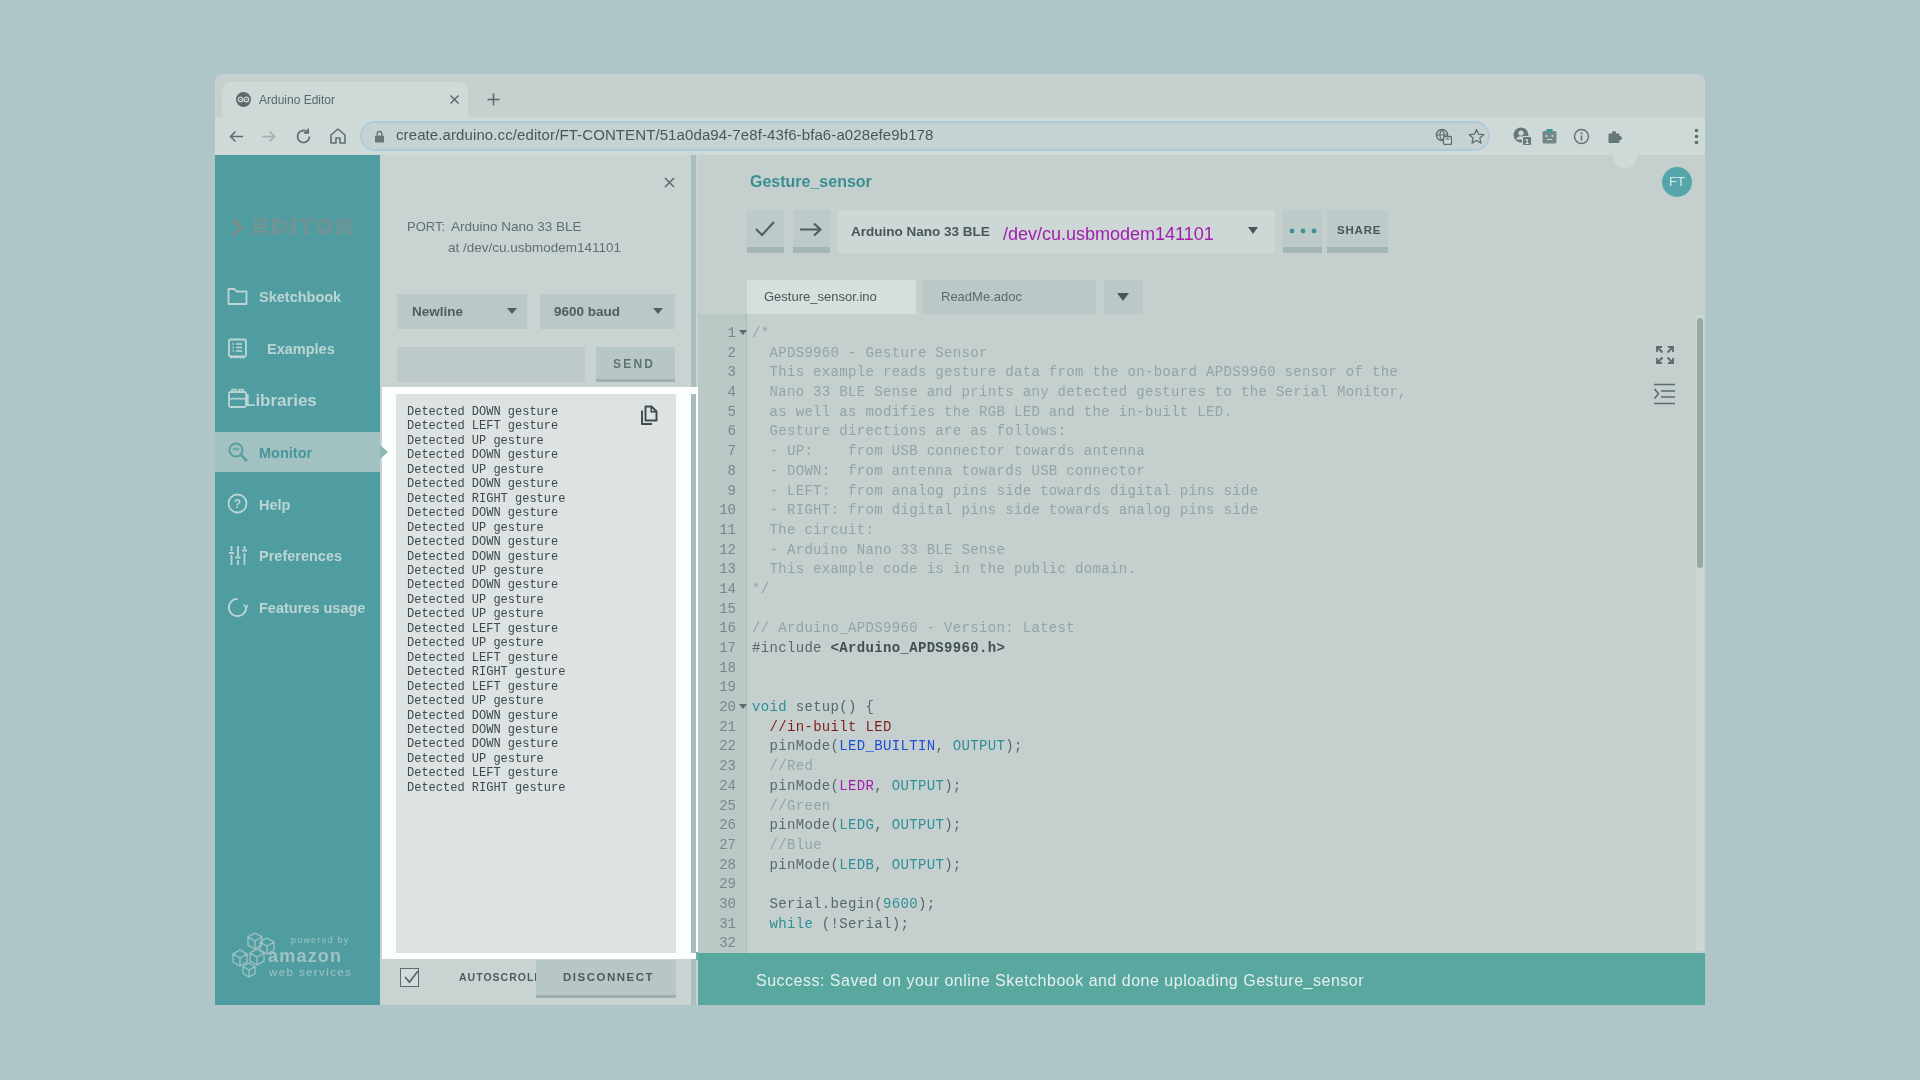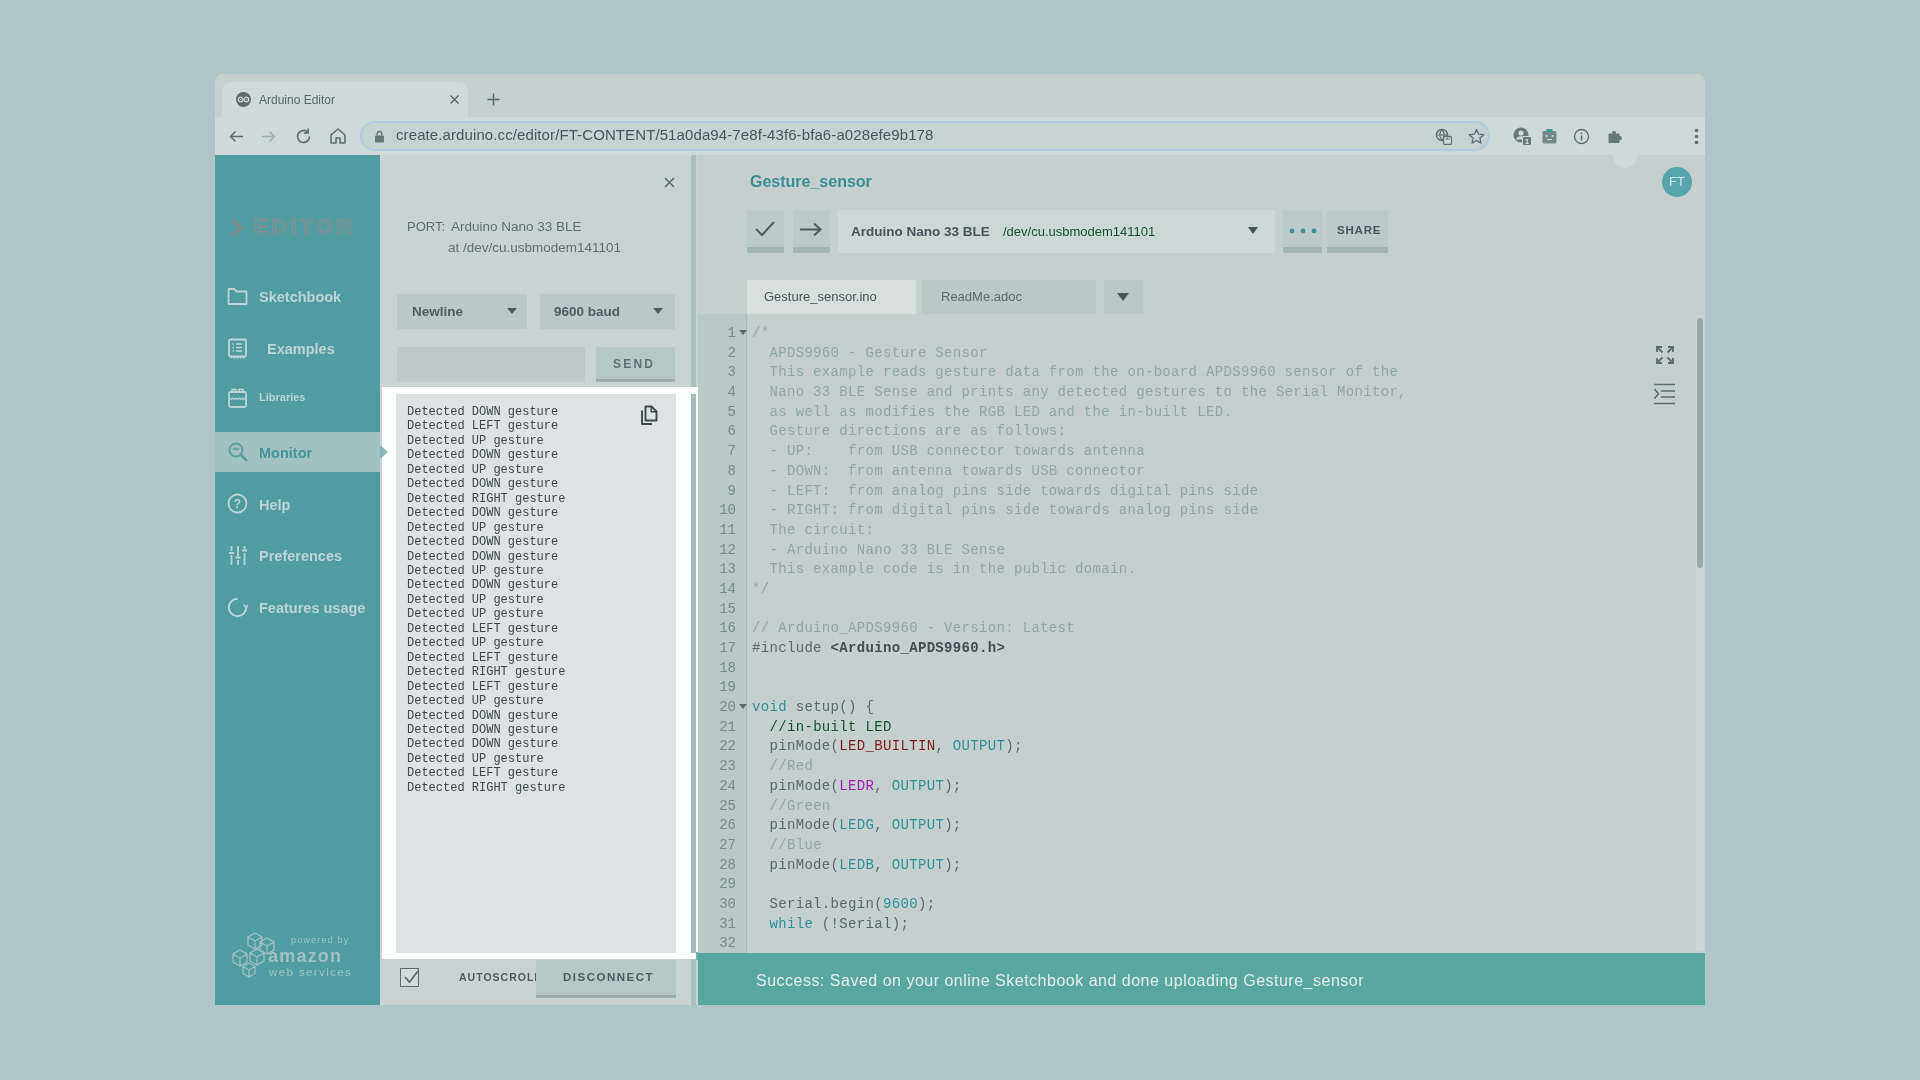--- a/index.html
+++ b/index.html
@@ -130,21 +130,21 @@
   </div>
   <div class="abs" style="left:267px; top:341px; font-size:14.5px; font-weight:bold; color:#bcd5d4;">Examples</div>
 
   <div class="abs" style="left:227px; top:388px;">
     <svg width="21" height="21" viewBox="0 0 21 21">
       <rect x="2" y="4" width="17" height="15" rx="1.5" stroke="#bcd5d4" stroke-width="1.8" fill="none"></rect>
       <path d="M5 4 V1.5 h4 V4 M12 4 V1.5 h4 V4" stroke="#bcd5d4" stroke-width="1.6" fill="none"></path>
       <path d="M3 10 l1.5 1.5 l1.5 -1.5 l1.5 1.5 l1.5 -1.5 l1.5 1.5 l1.5 -1.5 l1.5 1.5 l1.5 -1.5 l1.5 1.5 l1.5 -1.5" stroke="#bcd5d4" stroke-width="1.2" fill="none"></path>
     </svg>
   </div>
-  <div class="abs" style="left:259px; top:391px; font-size:11px; font-weight:bold; color:#bcd5d4;">Libraries</div>
+  <div class="abs" style="left:245px; top:391px; font-size:17px; font-weight:bold; color:#bcd5d4;">Libraries</div>
 
   <div class="abs" style="left:215px; top:432px; width:165px; height:40px; background:#a2c2c2;"></div>
   <div class="abs" style="left:380px; top:445px; width:0; height:0; border-top:7px solid transparent; border-bottom:7px solid transparent; border-left:8px solid #8bb6b7; z-index:6;"></div>
   <div class="abs" style="left:227px; top:441px;">
     <svg width="23" height="23" viewBox="0 0 23 23">
       <circle cx="9" cy="9" r="6.5" stroke="#5a9da1" stroke-width="2" fill="none"></circle>
       <path d="M14 14 L20 20" stroke="#5a9da1" stroke-width="2.5"></path>
       <path d="M6 9 l2 -2 l2 2 l2 -2" stroke="#5a9da1" stroke-width="1.4" fill="none"></path>
     </svg>
   </div>
@@ -277,21 +277,21 @@
   <svg class="abs" style="left:754px; top:220px;" width="22" height="18" viewBox="0 0 22 18">
     <path d="M2 9 L8 15 L20 2" stroke="#4d5d60" stroke-width="2" fill="none"></path>
   </svg>
   <div class="abs" style="left:793px; top:210px; width:37px; height:43px; background:#bccbc9; border-bottom:6px solid #a3b5b4;"></div>
   <svg class="abs" style="left:799px; top:222px;" width="24" height="15" viewBox="0 0 24 15">
     <path d="M1 7.5 H21 M15 1.5 L21.5 7.5 L15 13.5" stroke="#4d5d60" stroke-width="2" fill="none"></path>
   </svg>
 
   <div class="abs" style="left:838px; top:210px; width:437px; height:43px; background:#cdd8d6;"></div>
   <div class="abs" style="left:851px; top:224px; font-size:13.5px; font-weight:bold; color:#46565a;">Arduino Nano 33 BLE</div>
-  <div class="abs" style="left:1003px; top:224px; font-size:13px; color:#14532d;">/dev/cu.usbmodem141101</div>
+  <div class="abs" style="left:1003px; top:224px; font-size:18px; color:#a21caf;">/dev/cu.usbmodem141101</div>
   <div class="abs" style="left:1248px; top:227px; width:0; height:0; border-left:5.5px solid transparent; border-right:5.5px solid transparent; border-top:7px solid #46565a;"></div>
 
   <div class="abs" style="left:1283px; top:210px; width:39px; height:43px; background:#bccbc9; border-bottom:6px solid #a3b5b4;"></div>
   <svg class="abs" style="left:1288px; top:227px;" width="30" height="8" viewBox="0 0 30 8">
     <circle cx="4" cy="4" r="2.4" fill="#3f8f95"></circle>
       <circle cx="15" cy="4" r="2.4" fill="#3f8f95"></circle>
       <circle cx="26" cy="4" r="2.4" fill="#3f8f95"></circle>
   </svg>
   <div class="abs" style="left:1327px; top:210px; width:61px; height:43px; background:#bccbc9; border-bottom:6px solid #a3b5b4;"></div>
   <div class="abs" style="left:1337px; top:224px; font-size:11.5px; font-weight:bold; letter-spacing:0.8px; color:#46565a;">SHARE</div>
@@ -353,22 +353,22 @@
   The circuit:
   - Arduino Nano 33 BLE Sense
   This example code is in the public domain.
 */</span>
 
 <span style="color:#91a5a5">// Arduino_APDS9960 - Version: Latest</span>
 #include <span style="color:#414f55; font-weight:bold">&lt;Arduino_APDS9960.h&gt;</span>
 
 
 <span style="color:#2f8f99">void</span> setup() {
-  <span style="color:#14532d">//in-built LED</span>
-  pinMode(<span style="color:#7f1d1d">LED_BUILTIN</span>, <span style="color:#2f8f99">OUTPUT</span>);
+  <span style="color:#7f1d1d">//in-built LED</span>
+  pinMode(<span style="color:#1d4ed8">LED_BUILTIN</span>, <span style="color:#2f8f99">OUTPUT</span>);
   <span style="color:#91a5a5">//Red</span>
   pinMode(<span style="color:#a21caf">LEDR</span>, <span style="color:#2f8f99">OUTPUT</span>);
   <span style="color:#91a5a5">//Green</span>
   pinMode(<span style="color:#2f8f99">LEDG</span>, <span style="color:#2f8f99">OUTPUT</span>);
   <span style="color:#91a5a5">//Blue</span>
   pinMode(<span style="color:#2f8f99">LEDB</span>, <span style="color:#2f8f99">OUTPUT</span>);
 
   Serial.begin(<span style="color:#2f8f99">9600</span>);
   <span style="color:#2f8f99">while</span> (!Serial);</pre>
 

